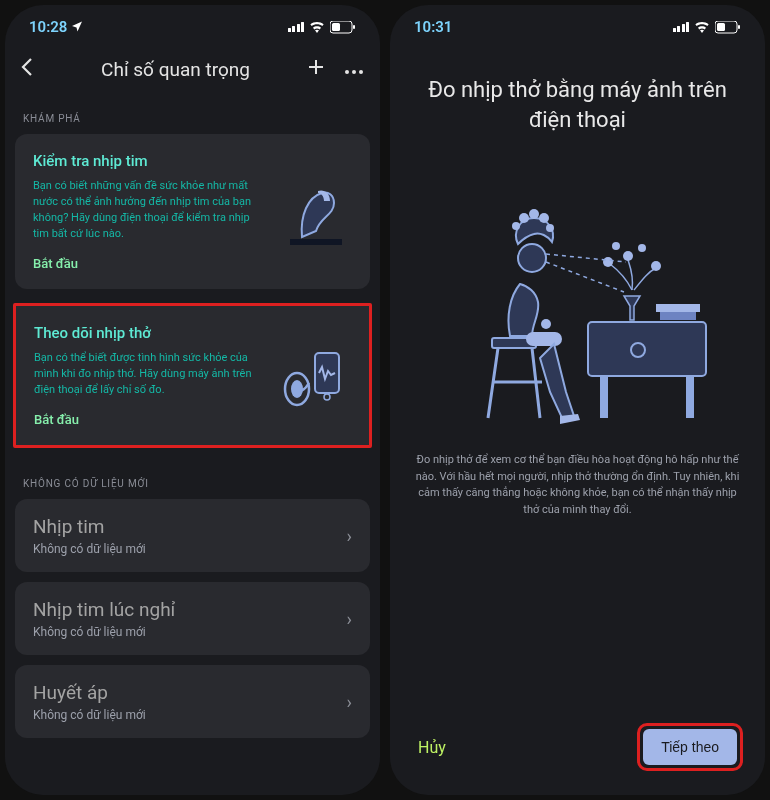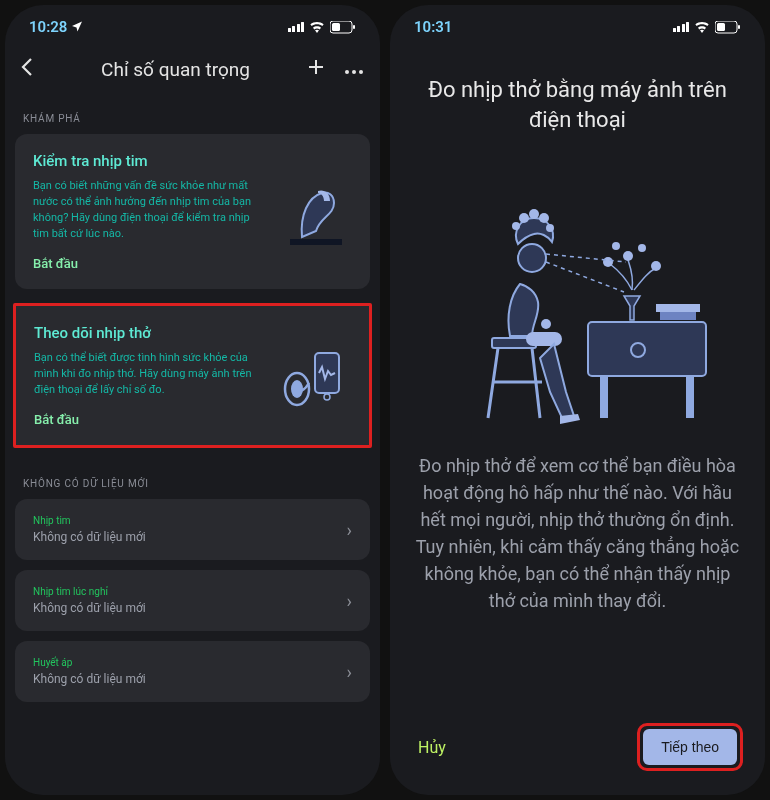--- a/index.html
+++ b/index.html
@@ -72,40 +72,40 @@
 .list-item {
   background: #292a2f;
   border-radius: 12px;
   margin: 0 10px 10px;
   padding: 16px 18px;
   display: flex;
   justify-content: space-between;
   align-items: center;
 }
 .list-text {}
-.list-title { font-size: 10px; color: #22c55e; margin-bottom: 4px; }
+.list-title { font-size: 19px; color: #a3a3a3; margin-bottom: 4px; }
 .list-sub { font-size: 12px; color: #9ca0ab; }
 .chev { color: #8a8d96; font-size: 18px; }
 
 
 .p2-title {
   font-size: 22px;
   color: #e8e8e8;
   text-align: center;
   padding: 26px 30px 10px;
   line-height: 1.35;
 }
 .p2-illus {
   width: 280px;
   height: 260px;
   margin: 28px auto 20px;
   display: block;
 }
 .p2-desc {
-  font-size: 18px;
+  font-size: 11px;
   line-height: 1.5;
   color: #9ca0ab;
   text-align: center;
   padding: 0 22px;
 }
 .p2-footer {
   position: absolute;
   bottom: 24px;
   left: 0;
   right: 0;

